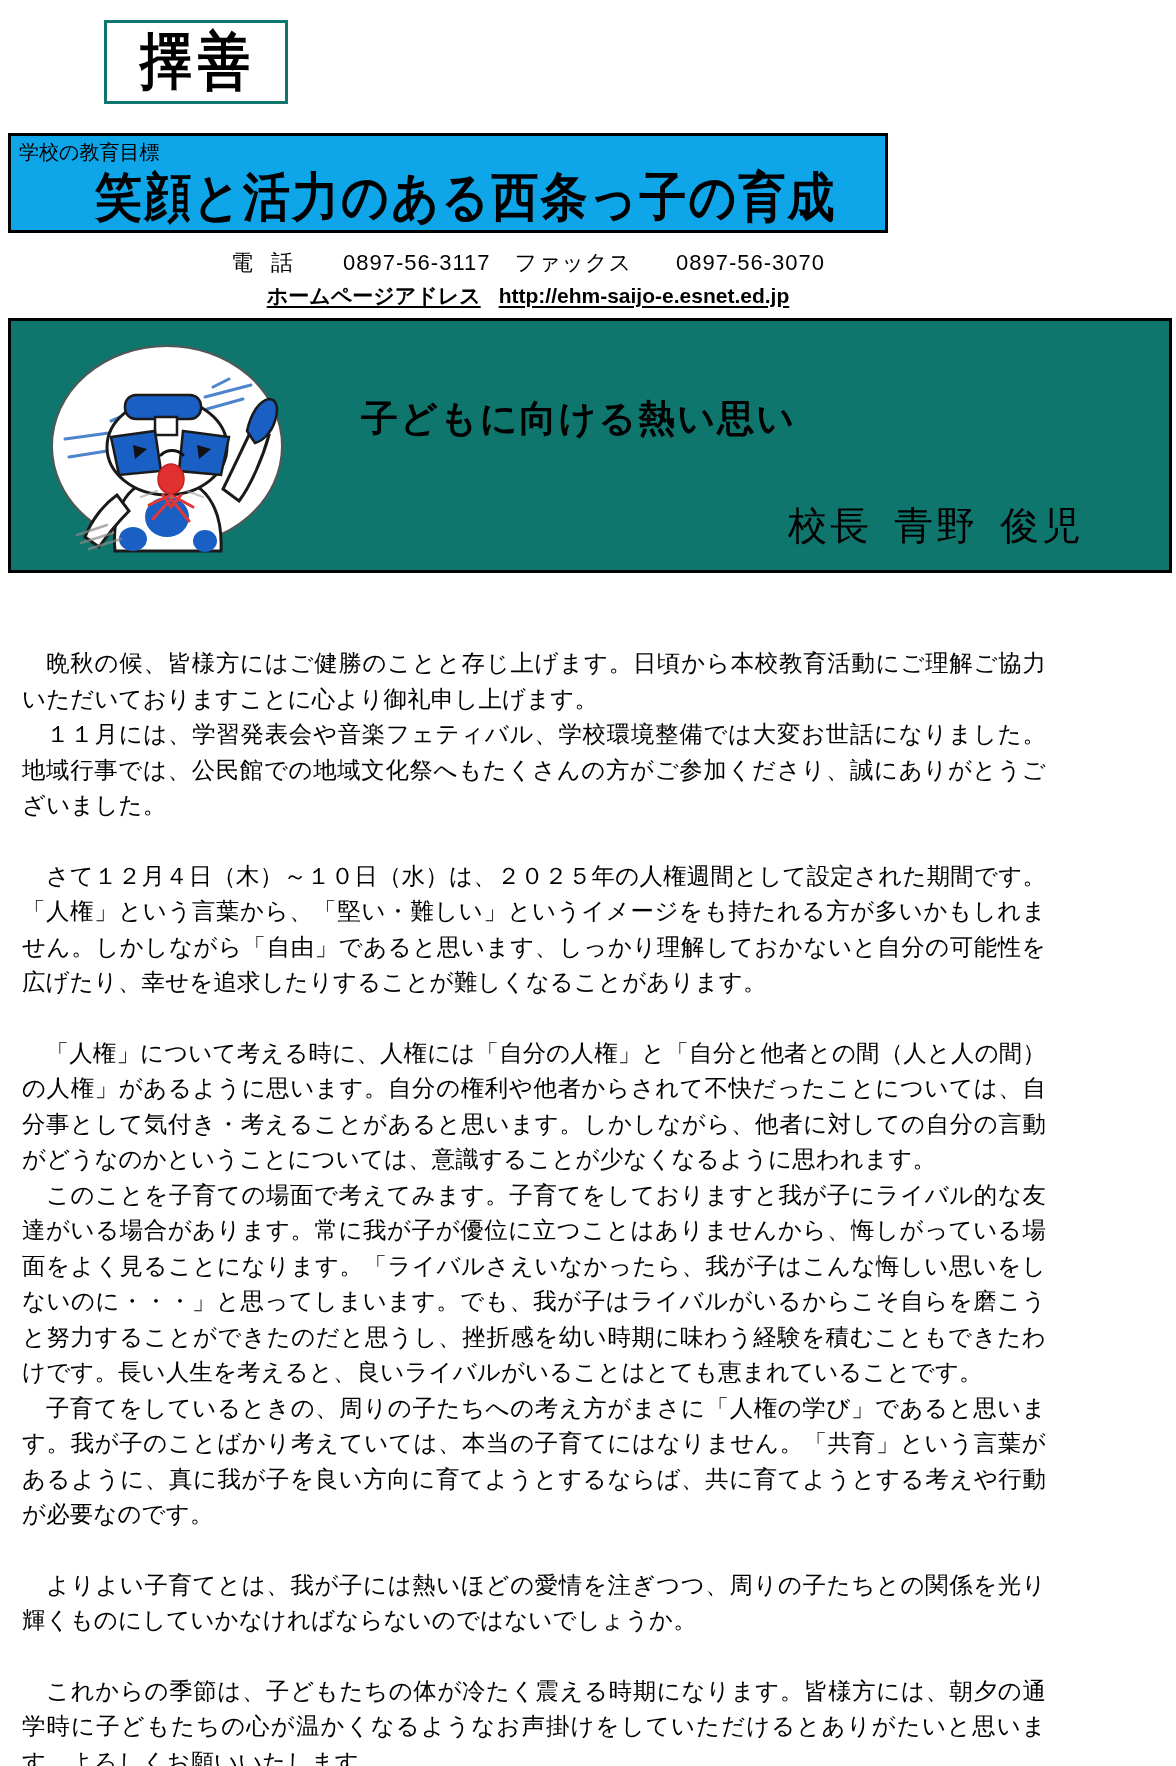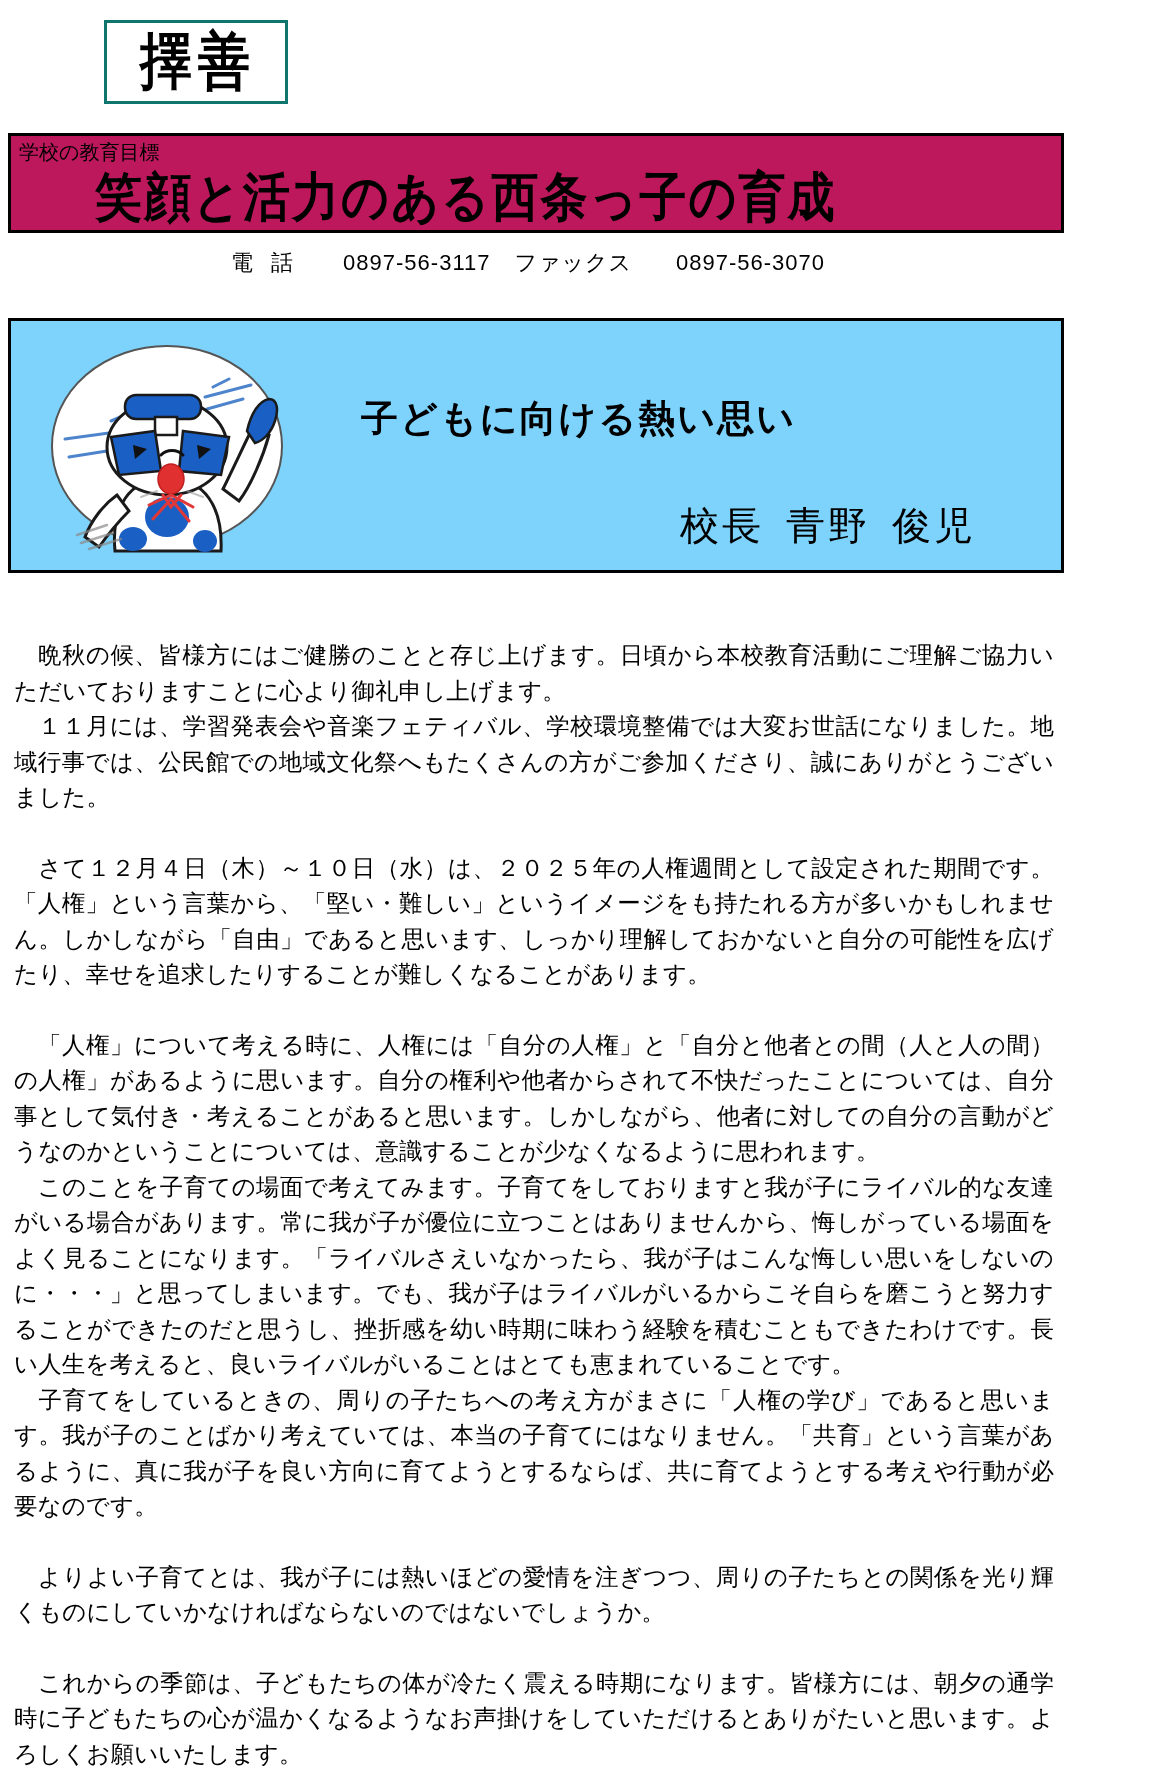--- a/index.html
+++ b/index.html
@@ -45,25 +45,25 @@
     transform: scaleY(1.18);
     white-space: nowrap;
     padding-left: 4px;
   }
 
   
   .goal-box {
     position: absolute;
     left: 8px;
     top: 133px;
-    width: 1056px;
+    width: 880px;
     height: 100px;
     border: 3px solid #000;
     box-sizing: border-box;
-    background: #be185d;
+    background: #0ea5e9;
   }
   .goal-small {
     position: absolute;
     left: 8px;
     top: 3px;
     font-size: 20px;
     font-family: "Liberation Sans", "DejaVu Sans", sans-serif;
     font-weight: 400;
     letter-spacing: 0px;
     white-space: nowrap;
@@ -110,25 +110,25 @@
     text-decoration: underline;
     text-underline-offset: 3px;
   }
   .contact-line2 .gap-md { display: inline-block; width: 18px; }
 
   
   .panel {
     position: absolute;
     left: 8px;
     top: 318px;
-    width: 1056px;
+    width: 1164px;
     height: 255px;
     border: 3px solid #000;
     box-sizing: border-box;
-    background: #7dd3fc;
+    background: #0f766e;
   }
   .mascot {
     position: absolute;
     left: 26px;
     top: 18px;
     width: 260px;
     height: 215px;
   }
   .article-title {
     position: absolute;
@@ -159,21 +159,21 @@
     top: 638px;
     width: 1040px;
     font-family: "Liberation Sans", "DejaVu Sans", sans-serif;
     font-size: 23.4px;
     line-height: 35.5px;
     letter-spacing: 0.2px;
     text-align: justify;
     font-weight: 500;
   }
   .body-copy p {
-    margin: 0;
+    margin: 8px;
     text-indent: 0;
     white-space: pre-wrap;
     word-break: break-all;
   }
   .body-copy p.spaced { margin-top: 35px; }
 </style>
 </head>
 <body>
 
 <div class="page">
@@ -183,20 +183,23 @@
   </div>
 
   <div class="goal-box">
     <div class="goal-small">学校の教育目標</div>
     <div class="goal-main">笑顔と活力のある西条っ子の育成</div>
   </div>
 
   <div class="contact">
     <div class="contact-line1">
       <span class="lbl">電 話</span><span class="gap-lg"></span><span>0897-56-3117</span><span class="gap-md"></span><span>ファックス</span><span class="gap-lg"></span><span>0897-56-3070</span>
+    </div>
+    <div class="contact-line2">
+      <span class="u">ホームページアドレス</span><span class="gap-md"></span><span class="u">http://ehm-saijo-e.esnet.ed.jp</span>
     </div>
   </div>
 
   <div class="panel">
 
     <svg class="mascot" viewBox="0 0 260 215">
 
       <ellipse cx="130" cy="107" rx="115" ry="100" fill="#ffffff" stroke="#555555" stroke-width="2"></ellipse>
 
       <g stroke="#2f6fc4" stroke-width="3" stroke-linecap="round" fill="none" opacity="0.85">

